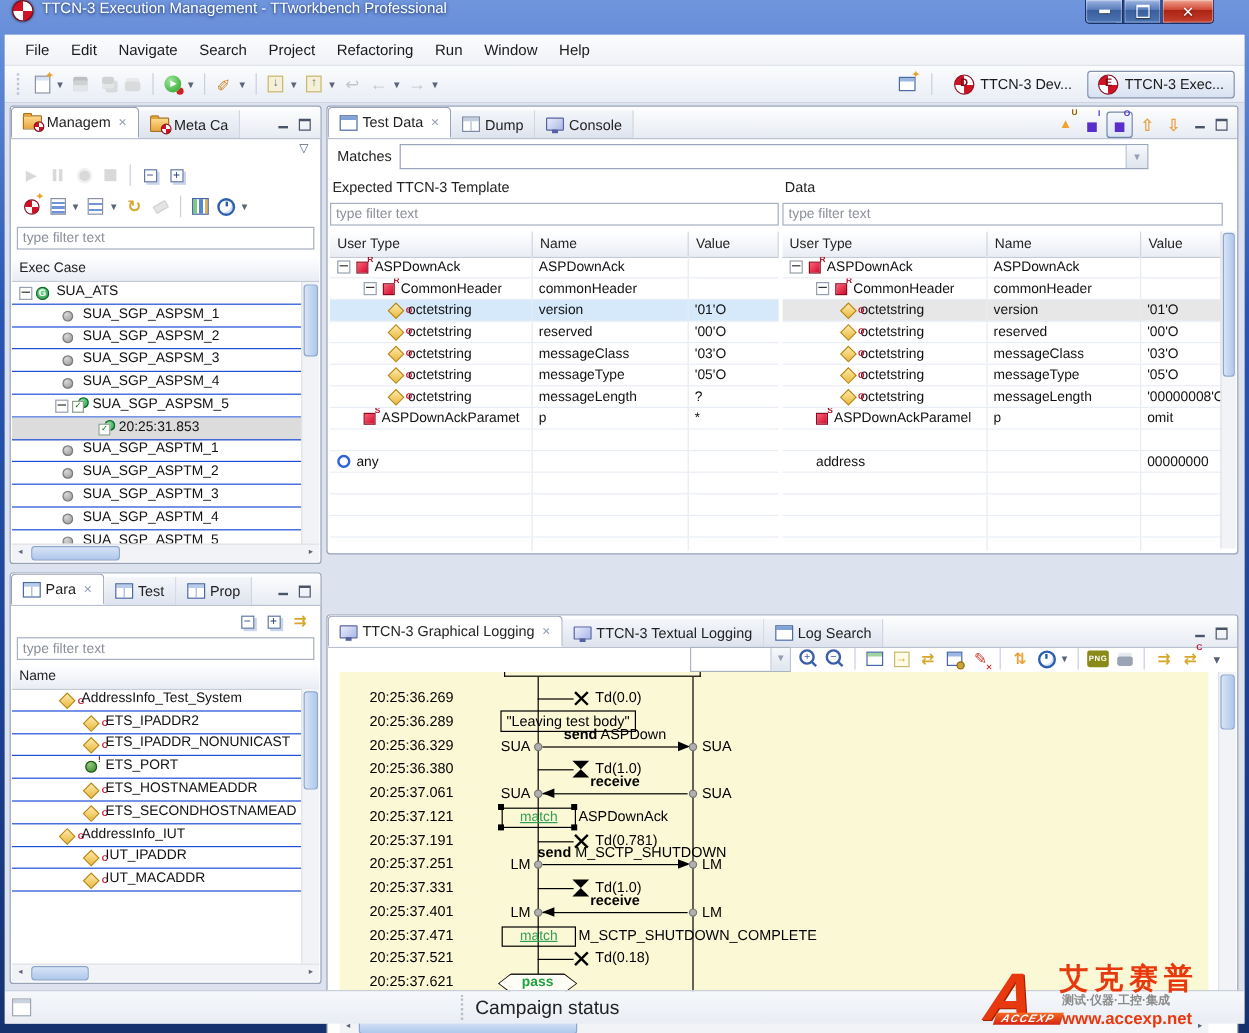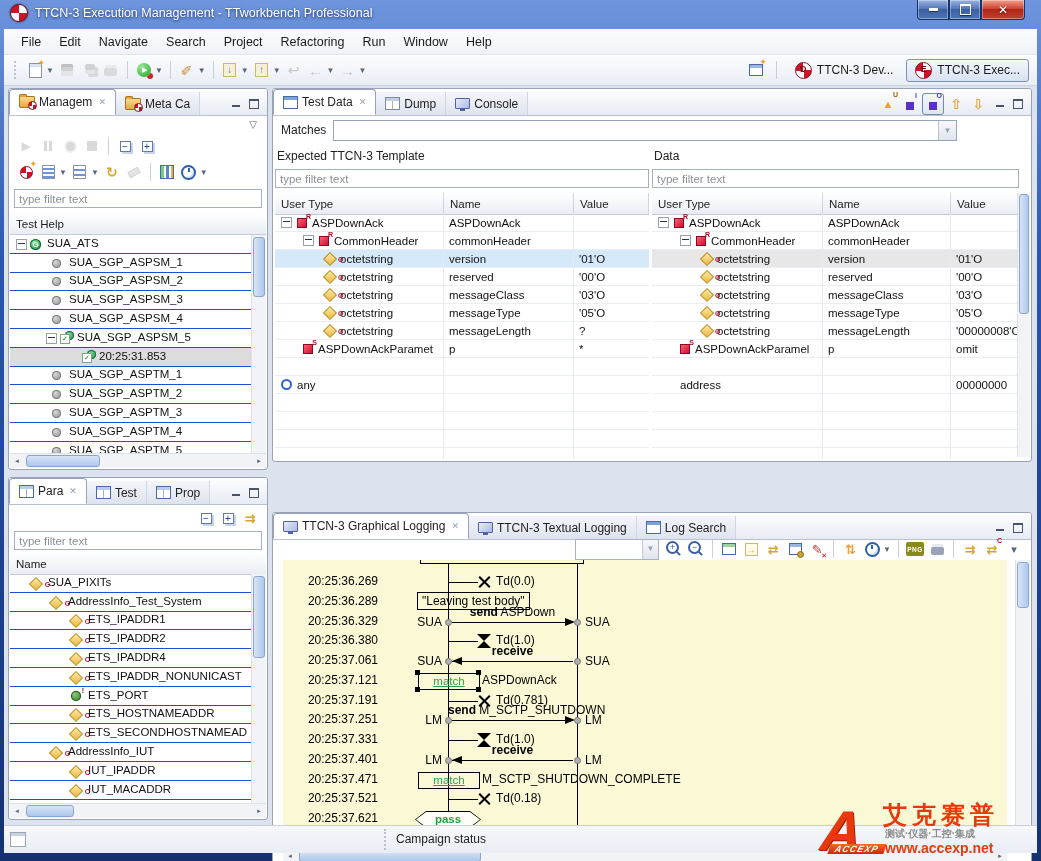--- a/index.html
+++ b/index.html
@@ -1,20 +1,20 @@
 <!DOCTYPE html>
 <html><head>
 <meta charset="utf-8">
 <style>
   html,body{margin:0;padding:0;background:#223;}
   body{width:1041px;height:861px;position:relative;overflow:hidden;
        font-family:"Liberation Sans","DejaVu Sans",sans-serif;-webkit-font-smoothing:antialiased;}
   #win{position:absolute;inset:0;background:linear-gradient(#6f95dd,#2a56b2 30%,#1c3f8f 70%,#16326e);}
   
-  #titlebar{position:absolute;left:4px;right:0;top:0;height:25px;display:flex;align-items:center;color:#fff;font-size:12.5px;}
+  #titlebar{position:absolute;left:4px;right:13px;top:0;height:25px;display:flex;align-items:flex-start;color:#fff;font-size:12.5px;}
   .appicon{width:16px;height:16px;border-radius:50%;margin:0 7px 0 6px;border:1px solid #7a0c18;
            background:conic-gradient(#fff 0 25%,#cf1226 25% 50%,#fff 50% 75%,#cf1226 75%);box-shadow:0 0 2px #123;}
   #title-text{text-shadow:0 1px 3px #10255c;}
   #winbtns{position:absolute;right:16px;top:0;display:flex;}
   .wbtn{width:30px;height:19px;border:1px solid #16316b;border-top:none;display:flex;align-items:center;justify-content:center;
         background:linear-gradient(#9cb4e2,#5478b8 45%,#3a5f9f 46%,#4d74b4);box-shadow:inset 0 0 0 1px rgba(255,255,255,.35);}
   .wbtn:first-child{border-bottom-left-radius:4px;}
   .wbtn.close{width:42px;background:linear-gradient(#efa28d,#cf4433 45%,#ab2414 46%,#c6402e);border-bottom-right-radius:4px;
         color:#fff;font-size:12px;font-weight:bold;text-shadow:0 1px 2px #5e0b02;}
   .glyph-min{width:9px;height:3px;background:#fff;box-shadow:0 1px 1px #234;}
@@ -198,21 +198,21 @@
   .dmatch{position:absolute;width:60px;height:15px;border:1px solid #000;text-align:center;font-size:11.5px;line-height:15px;color:#2f9e52;text-decoration:underline;}
   .dhandle{position:absolute;width:5px;height:5px;background:#000;}
   .dhex{position:absolute;width:66px;height:17px;background:#000;clip-path:polygon(11px 0,55px 0,100% 50%,55px 100%,11px 100%,0 50%);}
   .dhex .in{position:absolute;left:1px;top:1px;right:1px;bottom:1px;background:#fffef6;clip-path:polygon(10px 0,54px 0,100% 50%,54px 100%,10px 100%,0 50%);
             text-align:center;font-size:11.5px;line-height:15px;color:#1fa23f;font-weight:bold;}
   .dhex.fill .in{background:#3ed43e;color:#073807;}
   
   #statusbar{position:absolute;left:0;right:0;bottom:0;height:27px;background:linear-gradient(#f6f8fb,#e9edf4);border-top:1px solid #c8cfdb;}
   #status-grip{position:absolute;left:6px;top:6px;width:14px;height:13px;border:1px solid #9aa4b4;background:#fff;box-shadow:inset 0 3px #c9d2df;}
   #status-sep{position:absolute;left:380px;top:3px;bottom:3px;border-left:2px dotted #b8bfcc;}
-  #campaign-status{position:absolute;left:392px;top:6px;font-size:12px;color:#222;}
+  #campaign-status{position:absolute;left:392px;top:6px;font-size:16px;color:#222;}
   
   #logo{position:absolute;right:2px;bottom:4px;width:218px;height:58px;z-index:50;}
   .logo-a{position:absolute;left:0;bottom:0;font-size:56px;font-weight:bold;font-style:italic;line-height:52px;
           color:#e8380d;text-shadow:1px 1px 0 #a02005;transform:skewX(-6deg);}
   .logo-accexp{position:absolute;left:8px;bottom:3px;background:linear-gradient(#f26a22,#d42311);color:#fff;font-size:9px;font-weight:bold;font-style:italic;
           padding:0 6px;transform:skewX(-18deg);letter-spacing:1px;}
   .logo-cn{position:absolute;left:62px;top:0;font-size:24px;font-weight:bold;color:#e8380d;letter-spacing:5px;white-space:nowrap;}
   .logo-sub{position:absolute;left:64px;top:28px;font-size:10px;font-weight:bold;color:#8a8a8a;white-space:nowrap;}
   .logo-url{position:absolute;left:64px;top:41px;font-size:14px;font-weight:bold;color:#e8380d;white-space:nowrap;}
 </style>
@@ -331,21 +331,21 @@
             <span class="tbi i-tree-view"></span>
             <span class="caret">▼</span>
             <span class="tbi i-refresh"></span>
             <span class="tbi i-clear dis"></span>
             <span class="sep"></span>
             <span class="tbi i-report"></span>
             <span class="tbi i-history-clock"></span>
             <span class="caret">▼</span>
           </div>
         <input class="filter" style="top: 100px;" placeholder="type filter text">
-        <div class="colheader" style="top:124px;">Test Help</div>
+        <div class="colheader" style="top:124px;">Exec Case</div>
         <div class="treebox" id="mgmt-tree" style="top:146px;right:15px;bottom:15px;">
             <div class="trow2" style="height: 17.8px;">
               <span class="exp" style="left: 6px;"></span>
               <span class="ticon ic-camp" style="left: 20px;"></span>
               <span class="tlabel" style="left: 37px;">SUA_ATS</span>
             </div>
             <div class="trow2" style="height: 17.8px;">
               <span class="ticon ic-gray" style="left: 42px;"></span>
               <span class="tlabel" style="left: 59px;">SUA_SGP_ASPSM_1</span>
             </div>
@@ -426,38 +426,26 @@
         </div>
         <div class="viewtb" id="para-tb" style="top:29px;left:auto;right:6px;">
             <span class="tbi i-collapse-all"></span>
             <span class="tbi i-expand-all"></span>
             <span class="tbi i-link-filter"></span>
           </div>
         <input class="filter" style="top: 53px;" placeholder="type filter text">
         <div class="colheader" style="top:75px;">Name</div>
         <div class="treebox" id="para-tree" style="top:96px;right:15px;bottom:15px;">
             <div class="trow2" style="height: 17.8px;">
-              <span class="ticon ic-diamond" data-sup="G" style="left: 21px;"></span>
-              <span class="tlabel" style="left: 38px;">SUA_PIXITs</span>
-            </div>
-            <div class="trow2" style="height: 17.8px;">
               <span class="ticon ic-diamond" data-sup="G" style="left: 41px;"></span>
               <span class="tlabel" style="left: 58px; text-align: center;">AddressInfo_Test_System</span>
             </div>
             <div class="trow2" style="height: 17.8px;">
               <span class="ticon ic-diamond" data-sup="C" style="left: 61px;"></span>
-              <span class="tlabel" style="left: 78px;">ETS_IPADDR1</span>
-            </div>
-            <div class="trow2" style="height: 17.8px;">
-              <span class="ticon ic-diamond" data-sup="C" style="left: 61px;"></span>
               <span class="tlabel" style="left: 78px;">ETS_IPADDR2</span>
-            </div>
-            <div class="trow2" style="height: 17.8px;">
-              <span class="ticon ic-diamond" data-sup="C" style="left: 61px;"></span>
-              <span class="tlabel" style="left: 78px;">ETS_IPADDR4</span>
             </div>
             <div class="trow2" style="height: 17.8px;">
               <span class="ticon ic-diamond" data-sup="C" style="left: 61px;"></span>
               <span class="tlabel" style="left: 78px;">ETS_IPADDR_NONUNICAST</span>
             </div>
             <div class="trow2" style="height: 17.8px;">
               <span class="ticon ic-port" style="left: 61px;"></span>
               <span class="tlabel" style="left: 78px;">ETS_PORT</span>
             </div>
             <div class="trow2" style="height: 17.8px;">

